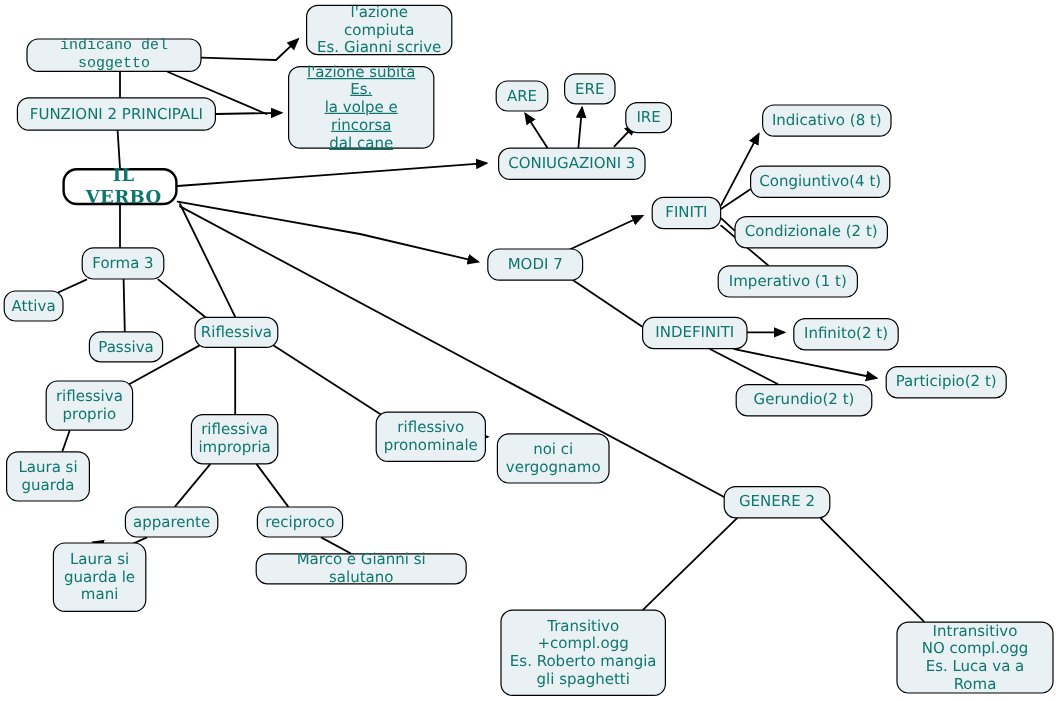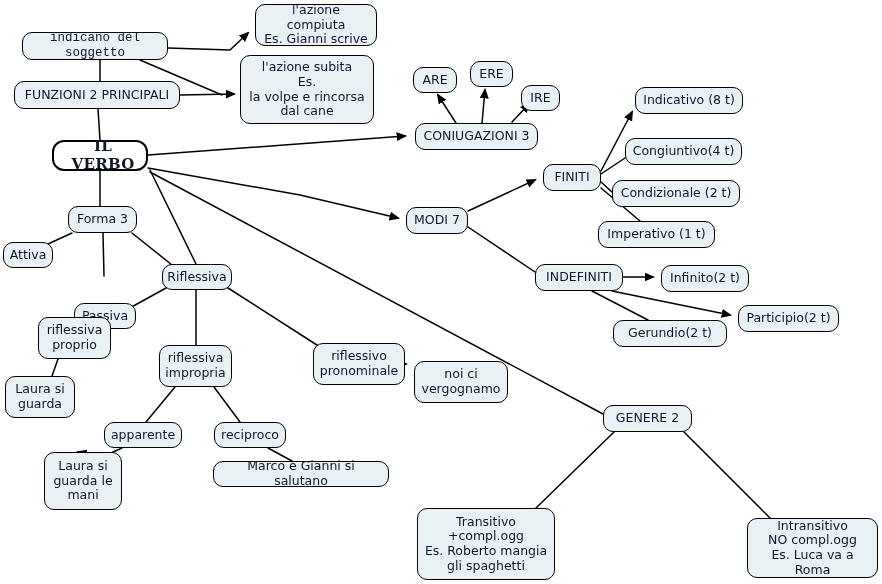--- a/index.html
+++ b/index.html
@@ -16,21 +16,21 @@
     box-sizing:border-box;
     background:#e9f1f4;
     border:1.6px solid #000000;
     border-radius:10px;
     display:flex;
     align-items:center;
     justify-content:center;
     text-align:center;
     font-size:12.5px;
     line-height:1.18;
-    color:#0f172a;
+    color:#0f766e;
     white-space:pre-line;
     padding:2px 6px;
     z-index:2;
   }
   .node.root{
     background:#ffffff;
     font-family:"DejaVu Serif","Liberation Serif",serif;
     font-weight:bold;
     font-size:15px;
     border-width:2px;
@@ -86,42 +86,42 @@
         <path d="M405,364 L406,364" fill="none" stroke="#000000" stroke-width="1.5" stroke-linecap="round" stroke-linejoin="round" marker-end="url(#arrowhead)"></path>
         <path d="M614,432 L536,508" fill="none" stroke="#000000" stroke-width="1.5" stroke-linecap="round" stroke-linejoin="round"></path>
         <path d="M684,432 L770,518" fill="none" stroke="#000000" stroke-width="1.5" stroke-linecap="round" stroke-linejoin="round"></path>
       </g>
   </svg>
   <div id="nodes">
       <div class="node" style="left: 22px; top: 32px; width: 146px; height: 28px; font-family: Liberation Mono, monospace;">indicano del soggetto</div>
       <div class="node" style="left: 255px; top: 4px; width: 122px; height: 42px;">l'azione compiuta
 Es. Gianni scrive</div>
       <div class="node" style="left: 14px; top: 81px; width: 166px; height: 28px;">FUNZIONI 2 PRINCIPALI</div>
-      <div class="node" style="left: 240px; top: 55px; width: 134px; height: 69px;">l'azione subita
+      <div class="node" style="left: 240px; top: 55px; width: 122px; height: 69px; text-decoration: underline;">l'azione subita
 Es.
 la volpe e rincorsa
 dal cane</div>
       <div class="node root" style="left: 52px; top: 140px; width: 96px; height: 31px;">IL VERBO</div>
       <div class="node" style="left: 413px; top: 67px; width: 44px; height: 26px;">ARE</div>
       <div class="node" style="left: 470px; top: 61px; width: 43px; height: 26px;">ERE</div>
       <div class="node" style="left: 521px; top: 85px; width: 39px; height: 26px;">IRE</div>
       <div class="node" style="left: 415px; top: 123px; width: 123px; height: 27px;">CONIUGAZIONI 3</div>
-      <div class="node" style="left: 406px; top: 207px; width: 62px; height: 27px;">MODI 7</div>
+      <div class="node" style="left: 406px; top: 207px; width: 80px; height: 27px;">MODI 7</div>
       <div class="node" style="left: 543px; top: 164px; width: 58px; height: 27px;">FINITI</div>
       <div class="node" style="left: 635px; top: 87px; width: 108px; height: 27px;">Indicativo (8 t)</div>
       <div class="node" style="left: 625px; top: 138px; width: 117px; height: 27px;">Congiuntivo(4 t)</div>
       <div class="node" style="left: 612px; top: 180px; width: 128px; height: 27px;">Condizionale (2 t)</div>
       <div class="node" style="left: 598px; top: 221px; width: 117px; height: 27px;">Imperativo (1 t)</div>
       <div class="node" style="left: 535px; top: 264px; width: 88px; height: 27px;">INDEFINITI</div>
       <div class="node" style="left: 661px; top: 265px; width: 88px; height: 27px;">Infinito(2 t)</div>
       <div class="node" style="left: 738px; top: 305px; width: 101px; height: 27px;">Participio(2 t)</div>
       <div class="node" style="left: 613px; top: 320px; width: 114px; height: 27px;">Gerundio(2 t)</div>
       <div class="node" style="left: 68px; top: 206px; width: 69px; height: 27px;">Forma 3</div>
       <div class="node" style="left: 3px; top: 242px; width: 50px; height: 26px;">Attiva</div>
-      <div class="node" style="left: 74px; top: 276px; width: 62px; height: 26px; margin-top: 27px;">Passiva</div>
+      <div class="node" style="left: 74px; top: 276px; width: 62px; height: 26px;">Passiva</div>
       <div class="node" style="left: 162px; top: 264px; width: 70px; height: 26px;">Riflessiva</div>
       <div class="node" style="left: 38px; top: 317px; width: 73px; height: 42px;">riflessiva
 proprio</div>
       <div class="node" style="left: 159px; top: 345px; width: 73px; height: 42px;">riflessiva
 impropria</div>
       <div class="node" style="left: 313px; top: 343px; width: 92px; height: 42px;">riflessivo
 pronominale</div>
       <div class="node" style="left: 414px; top: 345px; width: 94px; height: 42px; margin-top: 16px;">noi ci
 vergognamo</div>
       <div class="node" style="left: 5px; top: 376px; width: 70px; height: 42px;">Laura si

